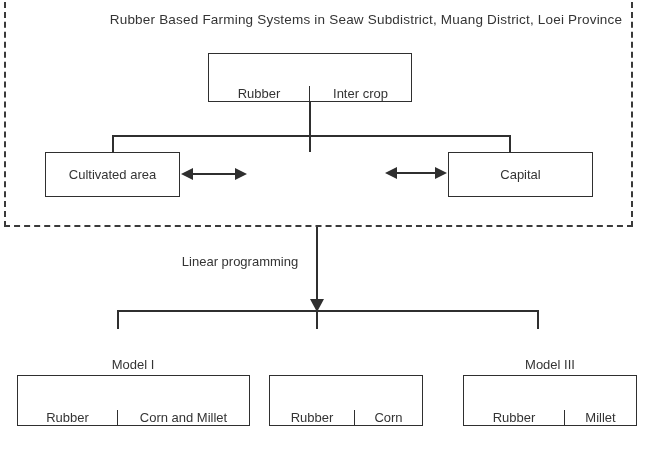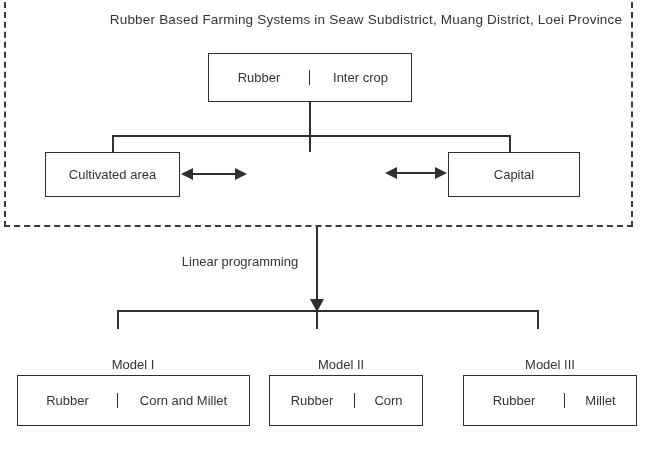--- a/index.html
+++ b/index.html
@@ -12,21 +12,21 @@
     border:2px dashed #3a3a3a;box-sizing:border-box;background:transparent;
   }
   .title{
     position:absolute;left:0;top:12px;width:650px;text-align:center;
     font-size:13.5px;letter-spacing:.2px;padding-left:41px;
   }
   .box{
     position:absolute;border:1.5px solid #2f2f2f;box-sizing:border-box;background:#fff;
     display:flex;align-items:center;justify-content:center;font-size:13px;
   }
-  .split{display:flex;align-items:center;justify-content:flex-start;padding:0;}
+  .split{display:flex;align-items:flex-end;justify-content:flex-start;padding:0;}
   .cell{display:flex;align-items:center;justify-content:center;box-sizing:border-box;font-size:13px;}
   .cell.first{border-right:1.5px solid #2f2f2f;}
   .line{position:absolute;background:#2f2f2f;}
   .dbl-arrow{position:absolute;height:14px;}
   .dbl-arrow .shaft{position:absolute;left:5px;right:5px;top:6px;height:2px;background:#2f2f2f;}
   .ah{position:absolute;width:0;height:0;top:1px;}
   .ah-left{left:0;border-top:6px solid transparent;border-bottom:6px solid transparent;border-right:12px solid #2f2f2f;}
   .ah-right{right:0;border-top:6px solid transparent;border-bottom:6px solid transparent;border-left:12px solid #2f2f2f;}
   .ah-down{position:absolute;width:0;height:0;border-left:7px solid transparent;border-right:7px solid transparent;border-top:13px solid #2f2f2f;}
   .lp-label{position:absolute;left:170px;top:254px;width:140px;text-align:center;font-size:13px;}
@@ -47,21 +47,21 @@
   </div>
 
   <div class="line" style="left:309px;top:102px;width:2px;height:50px;"></div>
   <div class="line" style="left:112px;top:135px;width:398px;height:2px;"></div>
   <div class="line" style="left:112px;top:135px;width:2px;height:17px;"></div>
   <div class="line" style="left:509px;top:135px;width:2px;height:17px;"></div>
 
   <div class="box" style="left:45px;top:152px;width:135px;height:45px;">
     <span>Cultivated area</span>
   </div>
-  <div class="box" style="left:448px;top:152px;width:132px;height:45px;">
+  <div class="box" style="left:448px;top:152px;width:145px;height:45px;">
     <span>Capital</span>
   </div>
 
   <div class="dbl-arrow" style="left:181px;top:167px;width:66px;">
     <span class="ah ah-left"></span>
     <span class="shaft"></span>
     <span class="ah ah-right"></span>
   </div>
   <div class="dbl-arrow" style="left:385px;top:166px;width:62px;">
     <span class="ah ah-left"></span>
@@ -72,21 +72,20 @@
   <div class="line" style="left:316px;top:227px;width:2px;height:75px;"></div>
   <div class="ah-down" style="left:310px;top:299px;"></div>
   <div class="lp-label">Linear programming</div>
 
   <div class="line" style="left:117px;top:310px;width:422px;height:2px;"></div>
   <div class="line" style="left:117px;top:310px;width:2px;height:19px;"></div>
   <div class="line" style="left:316px;top:310px;width:2px;height:19px;"></div>
   <div class="line" style="left:537px;top:310px;width:2px;height:19px;"></div>
 
   <div class="model-label" style="left:83px;">Model I</div>
-  <div class="model-label" style="left:291px;">Model II</div>
   <div class="model-label" style="left:500px;">Model III</div>
 
   <div class="box split" style="left:17px;top:375px;width:233px;height:51px;">
     <div class="cell first" style="flex:0 0 100px;">Rubber</div>
     <div class="cell" style="flex:1;">Corn and Millet</div>
   </div>
   <div class="box split" style="left:269px;top:375px;width:154px;height:51px;">
     <div class="cell first" style="flex:0 0 85px;">Rubber</div>
     <div class="cell" style="flex:1;">Corn</div>
   </div>

